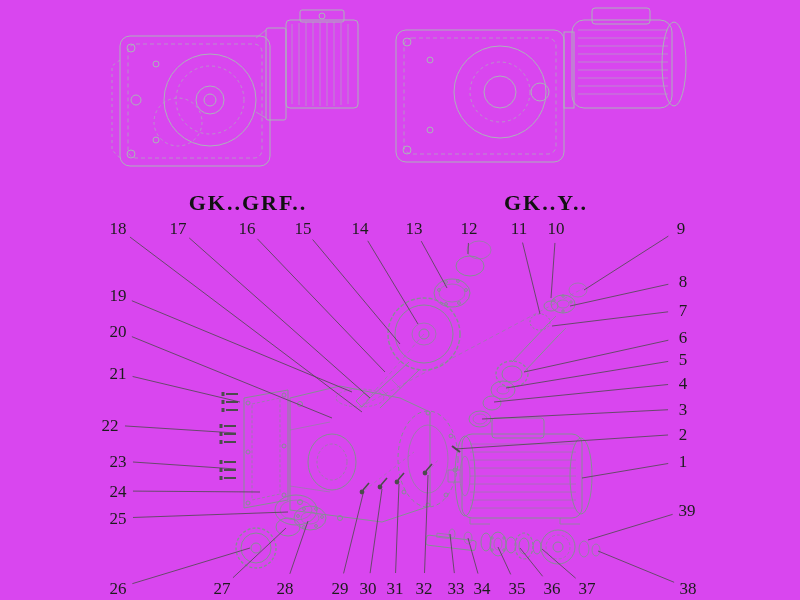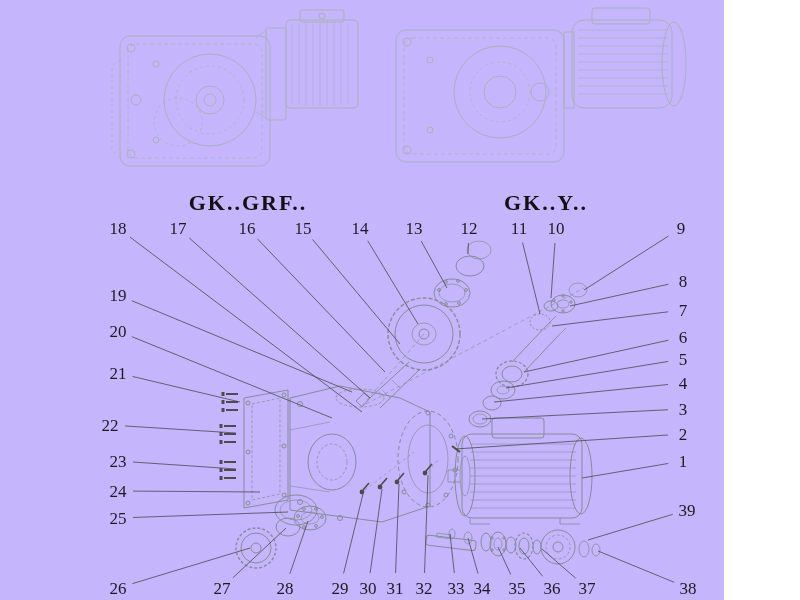--- a/index.html
+++ b/index.html
@@ -1,16 +1,16 @@
 <!DOCTYPE html>
 <html><head>
 <meta charset="utf-8">
 <style>
   html,body{margin:0;padding:0;background:#fff;}
-  .stage{position:relative;width:724px;height:600px;background:#c4b5fd;overflow:hidden;
+  .stage{position:relative;width:800px;height:600px;background:#d946ef;overflow:hidden;
          font-family:"Liberation Serif", serif;text-align:center;}
   svg{position:absolute;left:0;top:0;}
   #callout-labels text{font-family:"Liberation Serif", serif;font-size:17px;fill:#1c1c1c;text-anchor:middle;}
   #leader-lines line{stroke:#4a4a4a;stroke-width:0.8;}
   .model-title{font-family:"Liberation Serif", serif;font-weight:bold;font-size:22px;fill:#111;letter-spacing:2px;text-anchor:middle;}
 </style>
 </head>
 <body>
 
 <div class="stage">

